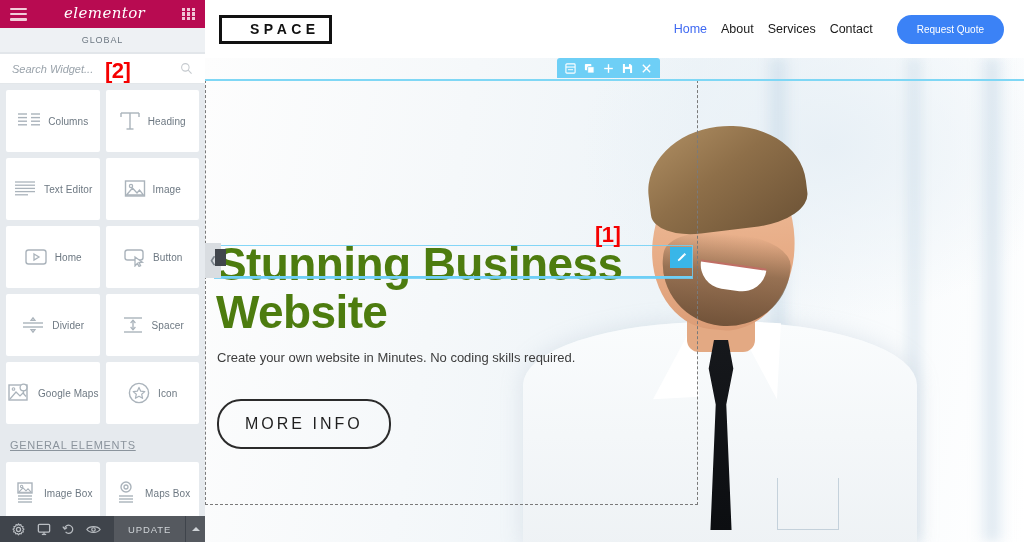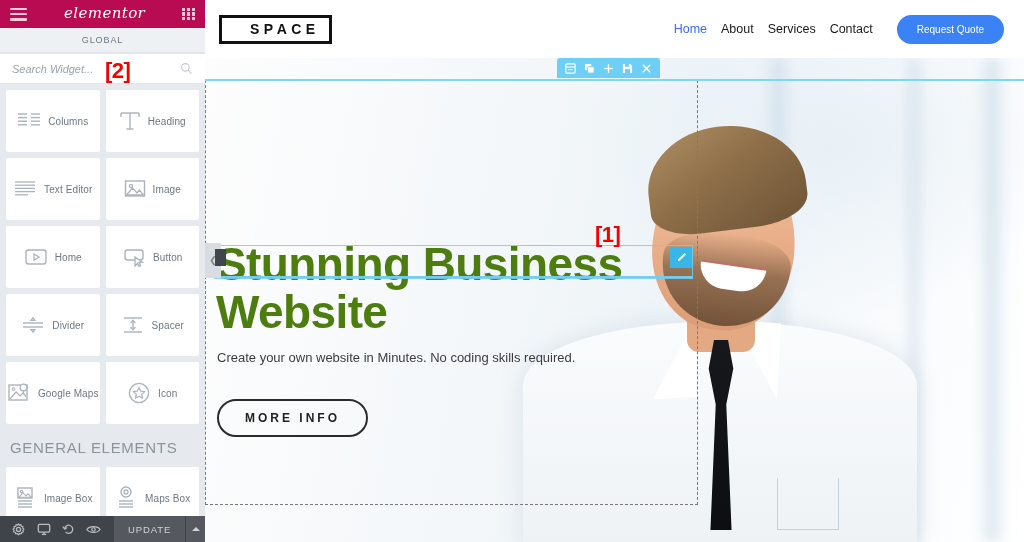--- a/index.html
+++ b/index.html
@@ -59,22 +59,22 @@
   .panel-scroll { flex: 1; overflow: hidden; position: relative; padding: 6px 6px 0 6px; }
   .wgrid { display: grid; grid-template-columns: 1fr 1fr; gap: 6px; }
   .wcard {
     background: #fff; border-radius: 2px; height: 62px;
     display: flex; flex-direction: row; align-items: center; justify-content: center;
     gap: 7px; cursor: move;
   }
   .wcard .wicon { height: 24px; display: flex; align-items: center; justify-content: center; }
   .wcard .wlabel { font-size: 10px; color: #6d7882; letter-spacing: .1px; }
   .wsection {
-    grid-column: 1 / -1; font-size: 15px; letter-spacing: .7px;
-    color: #8b949d; padding: 9px 4px 5px 4px;
+    grid-column: 1 / -1; font-size: 11px; letter-spacing: .7px;
+    color: #8b949d; padding: 9px 4px 5px 4px; text-decoration: underline;
   }
 
   
   .panel-footer {
     height: 26px; flex: 0 0 26px; background: #3f444b;
     display: flex; align-items: center; padding-left: 6px;
   }
   .pf-btn {
     width: 28px; height: 26px; display: flex; align-items: center; justify-content: center;
     cursor: pointer; opacity: .85;
@@ -181,24 +181,23 @@
     font-size: 12.5px; letter-spacing: 2.8px; color: #2c2c2c; font-weight: 500;
     white-space: nowrap; padding-left: 10px;
   }
   .headline {
     font-size: 46px; line-height: 48px; font-weight: 700; color: #4d7c0f;
     letter-spacing: -.6px; margin-bottom: 14px; padding-left: 5px;
   }
   .subline { font-size: 13px; color: #3d3d3d; padding-left: 6px; margin-bottom: 34px; }
   .more-btn {
     display: inline-flex; align-items: center; justify-content: center;
-    border: 2px solid #2b2b2b; border-radius: 24px; height: 38px; padding: 0 26px;
-    font-size: 12px; letter-spacing: 3px; color: #1f1f1f; margin-left: 6px; cursor: pointer;
+    border: 2px solid #2b2b2b; border-radius: 24px; height: 50px; padding: 0 26px;
+    font-size: 16px; letter-spacing: 3px; color: #1f1f1f; margin-left: 6px; cursor: pointer;
     background: transparent;
-    font-weight: bold;
   }
 
   
   .sec-topline { position: absolute; left: 0; right: 0; top: 21px; height: 2px; background: #7fd7f5; z-index: 30; }
   .sec-toolbar {
     position: absolute; top: 0px; left: 352px; height: 20px;
     background: #6ecff6; border-radius: 3px 3px 0 0;
     display: flex; align-items: center; gap: 0px; padding: 0 4px; z-index: 31;
   }
   .sec-toolbar .tbtn {

